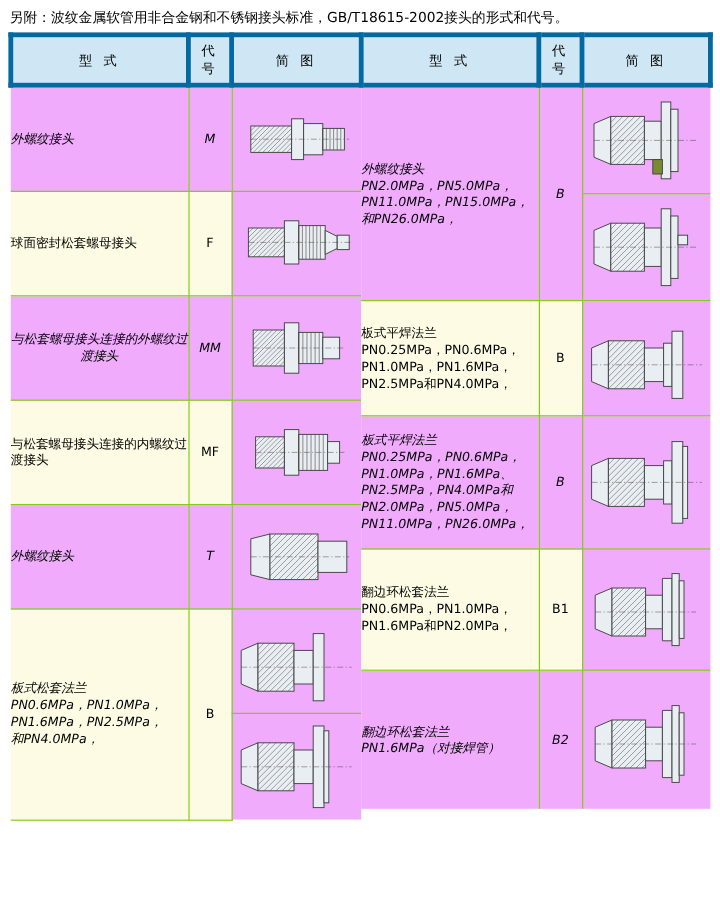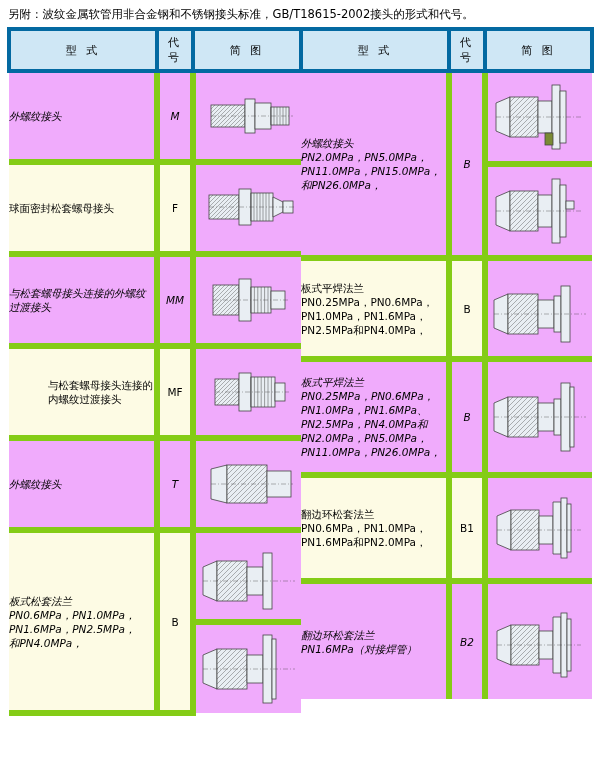--- a/index.html
+++ b/index.html
@@ -47,21 +47,21 @@
     vertical-align: middle !important;
     font-size: 11px;
     letter-spacing: 3px;
   }
   .sub {
     border-collapse: collapse;
     width: 100%;
     table-layout: fixed;
   }
   .sub td {
-    border: 6px solid #84cc16;
+    border: 1px solid #84cc16;
     padding: 0;
     vertical-align: middle;
     font-size: 10.5px;
   }
   .sub tr:first-child td { border-top: none; }
   .sub tr:last-child td { border-bottom: none; }
   .sub td:first-child { border-left: none; }
   .sub td:last-child { border-right: none; }
 
   .cell-type {
@@ -187,21 +187,21 @@
                         <line x1="69" y1="22" x2="69" y2="50" stroke="#444444" stroke-width="0.5" fill="none"></line>
                         <line x1="72" y1="22" x2="72" y2="50" stroke="#444444" stroke-width="0.5" fill="none"></line>
                         <path d="M76 26 l10 5 v10 l-10 5 z"></path>
                         <rect x="86" y="30" width="10" height="12"></rect>
                         <line x1="12" y1="36" x2="98" y2="36" stroke="#444444" stroke-width="0.4" stroke-dasharray="5,2,1,2" fill="none"></line>
                       </g>
                     </svg>
                   </td>
                 </tr>
                 <tr>
-                  <td class="cell-type white" style="height: 86px;">
+                  <td class="cell-type white" style="height: 86px; text-align: center;">
                     <div>与松套螺母接头连接的外螺纹过渡接头</div>
                   </td>
                   <td class="cell-code white">MM</td>
                   <td class="cell-fig white" style="height: 86px;">
                     <svg width="104" height="74" viewBox="0 0 104 74">
                       <g fill="#e9eef3" stroke="#444444" stroke-width="0.8" stroke-linejoin="miter">
                         <rect x="16" y="22" width="26" height="30"></rect>
                         <line x1="16" y1="22" x2="16" y2="22" stroke="#444444" stroke-width="0.4" fill="none"></line>
                         <line x1="16" y1="26" x2="20" y2="22" stroke="#444444" stroke-width="0.4" fill="none"></line>
                         <line x1="16" y1="30" x2="24" y2="22" stroke="#444444" stroke-width="0.4" fill="none"></line>
@@ -224,21 +224,21 @@
                         <line x1="64.2" y1="24" x2="64.2" y2="50" stroke="#444444" stroke-width="0.5" fill="none"></line>
                         <line x1="67.6" y1="24" x2="67.6" y2="50" stroke="#444444" stroke-width="0.5" fill="none"></line>
                         <line x1="71" y1="24" x2="71" y2="50" stroke="#444444" stroke-width="0.5" fill="none"></line>
                         <rect x="74" y="28" width="14" height="18"></rect>
                         <line x1="16" y1="37" x2="92" y2="37" stroke="#444444" stroke-width="0.4" stroke-dasharray="5,2,1,2" fill="none"></line>
                       </g>
                     </svg>
                   </td>
                 </tr>
                 <tr>
-                  <td class="cell-type yellow" style="height: 86px; padding-left: 39px;">
+                  <td class="cell-type yellow" style="height: 86px;">
                     <div>与松套螺母接头连接的内螺纹过渡接头</div>
                   </td>
                   <td class="cell-code yellow">MF</td>
                   <td class="cell-fig white" style="height: 86px;">
                     <svg width="104" height="74" viewBox="0 0 104 74">
                       <g fill="#e9eef3" stroke="#444444" stroke-width="0.8" stroke-linejoin="miter">
                         <rect x="18" y="24" width="24" height="26"></rect>
                         <line x1="18" y1="24" x2="18" y2="24" stroke="#444444" stroke-width="0.4" fill="none"></line>
                         <line x1="18" y1="28" x2="22" y2="24" stroke="#444444" stroke-width="0.4" fill="none"></line>
                         <line x1="18" y1="32" x2="26" y2="24" stroke="#444444" stroke-width="0.4" fill="none"></line>

